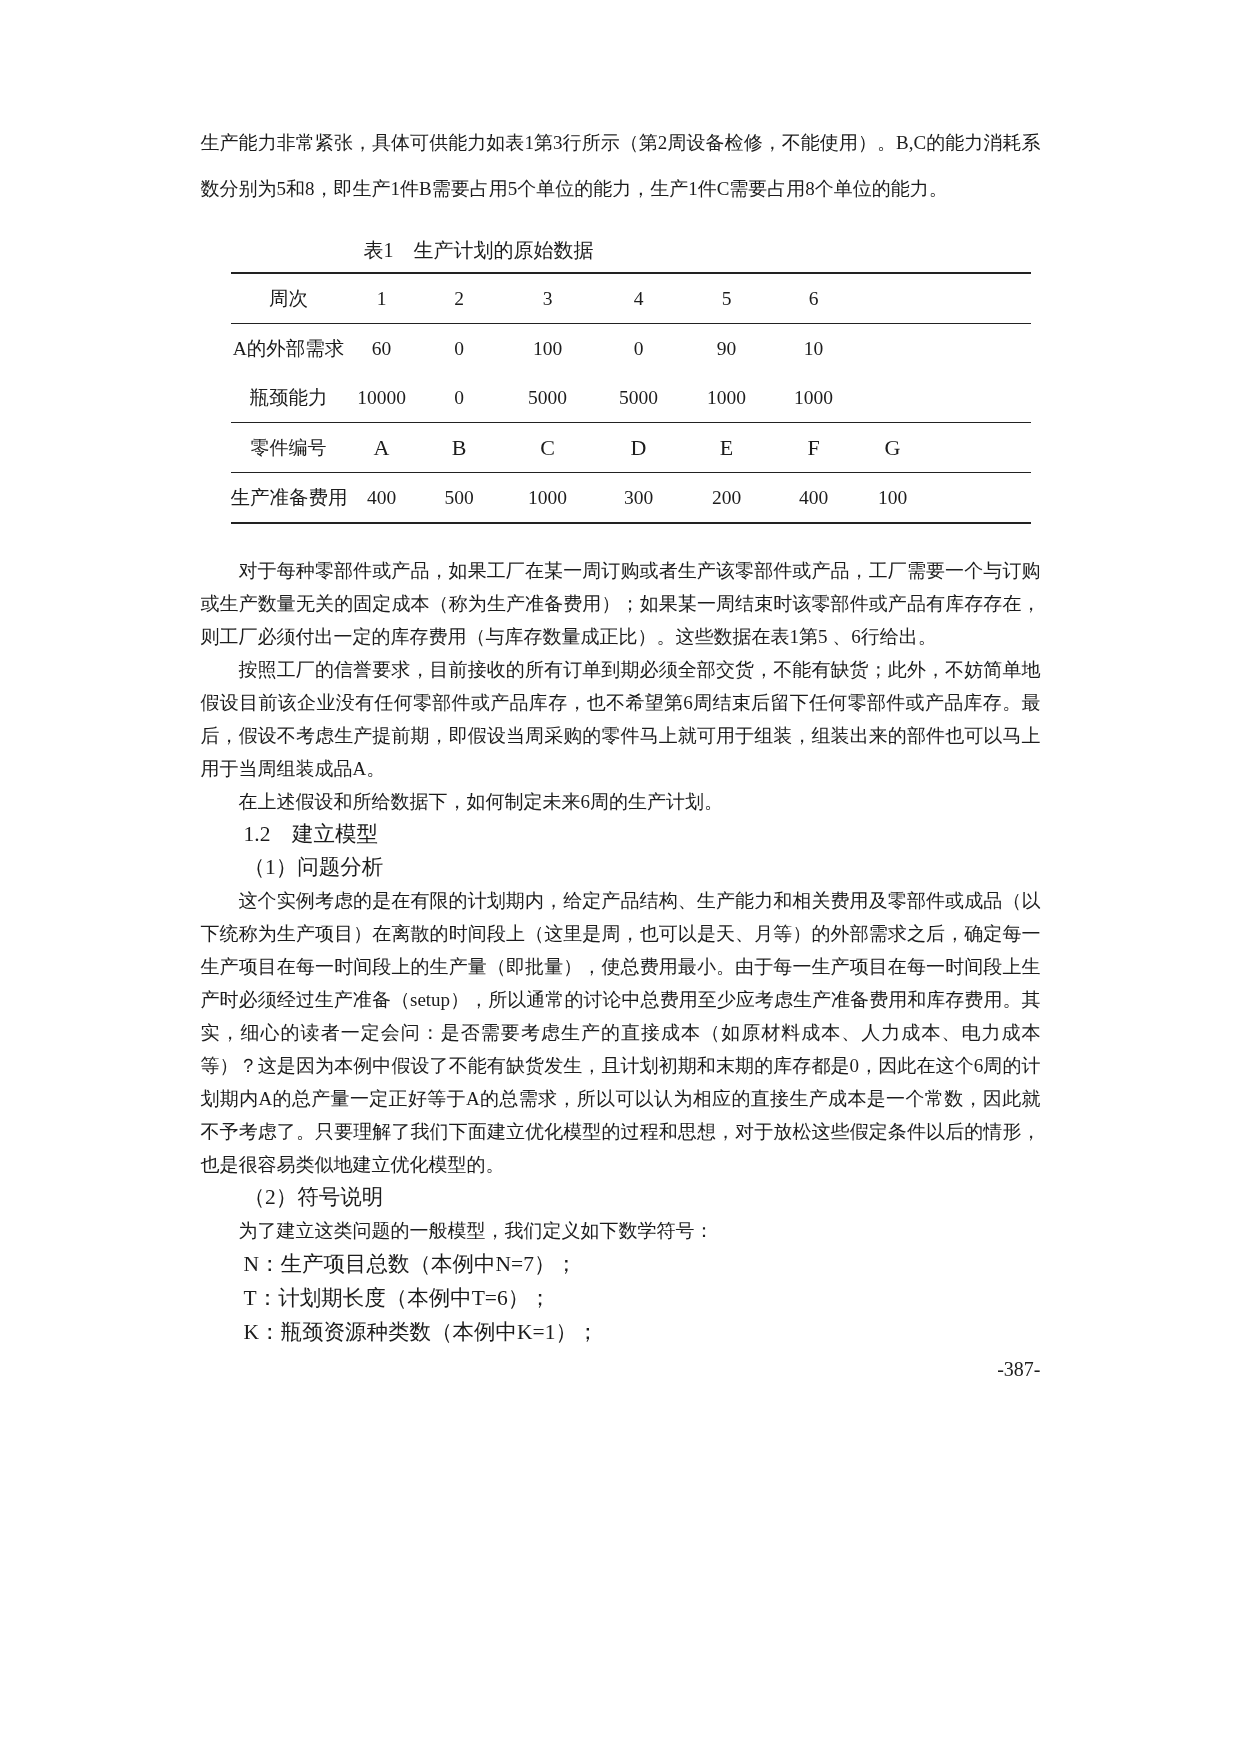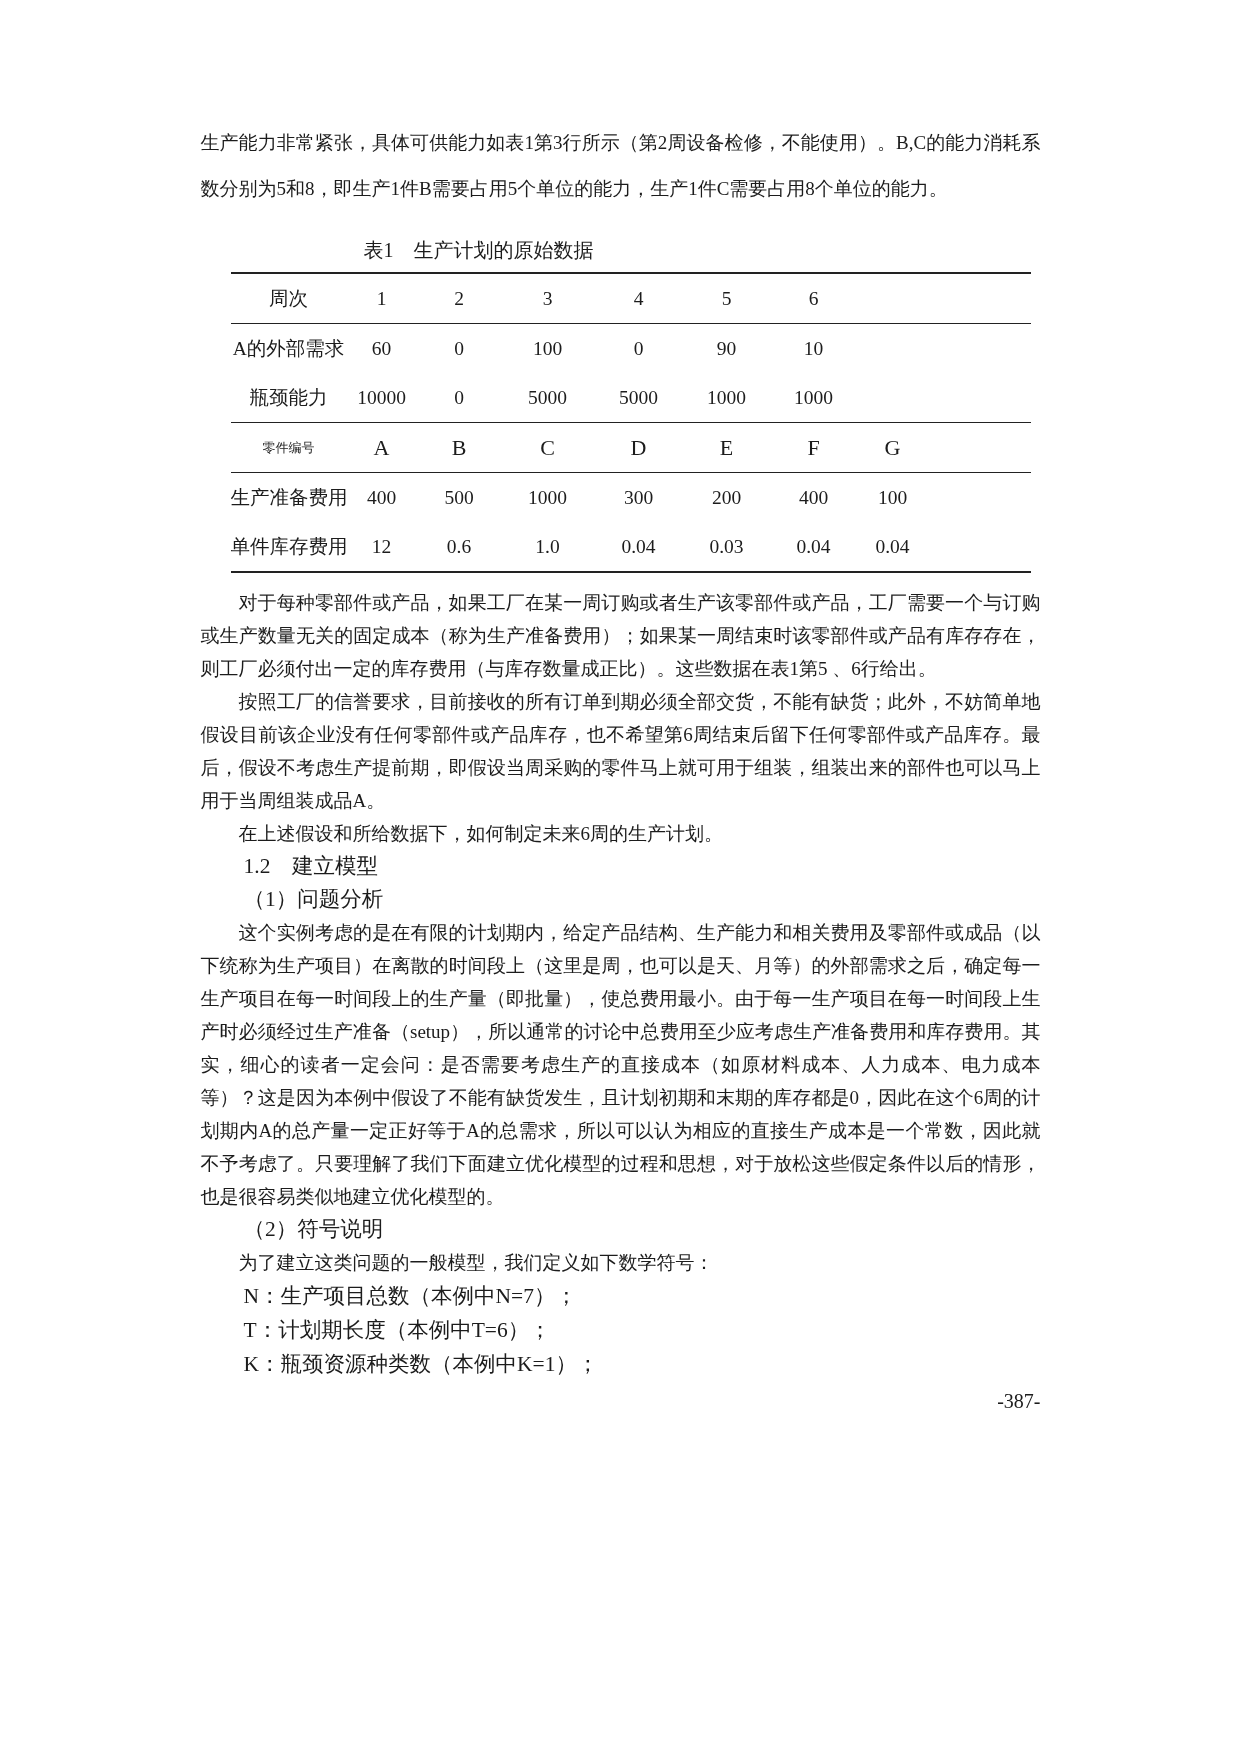--- a/index.html
+++ b/index.html
@@ -44,37 +44,37 @@
   table.data-table td {
     text-align: center;
     font-size: 19.5px;
     line-height: 23px;
     padding: 13px 0;
     white-space: nowrap;
     overflow: hidden;
   }
   tr.rule-below td { border-bottom: 1.5px solid #222; }
   tr.r-parts td { font-size: 22px; }
-  tr.r-parts td.label-cell { font-size: 13px; }
+  tr.r-parts td.label-cell { font-size: 19px; }
 
   .section-heading, .sub-heading {
     font-size: 21.5px;
     line-height: 33px;
     text-indent: 2em;
     margin: 0;
     font-weight: normal;
   }
   .symbol-line {
     font-size: 21.5px;
     line-height: 34px;
     text-indent: 2em;
     margin: 0;
   }
   .symbol-line, .symbol-line * { font-variant: normal; }
-  .after-table { margin-top: 13px; }
+  .after-table { margin-top: 30px; }
   .page-number {
     font-size: 20px;
     text-align: right;
     margin-top: 9px;
     padding-right: 0;
   }
 </style>
 </head>
 <body>
 
@@ -145,31 +145,20 @@
         <td class="label-cell">生产准备费用</td>
         <td>400</td>
         <td>500</td>
         <td>1000</td>
         <td>300</td>
         <td>200</td>
         <td>400</td>
         <td>100</td>
         <td></td>
       </tr>
-      <tr class="r-holding">
-        <td class="label-cell">单件库存费用</td>
-        <td>12</td>
-        <td>0.6</td>
-        <td>1.0</td>
-        <td>0.04</td>
-        <td>0.03</td>
-        <td>0.04</td>
-        <td>0.04</td>
-        <td></td>
-      </tr>
     </tbody>
   </table>
 
   <p class="para indent after-table">对于每种零部件或产品，如果工厂在某一周订购或者生产该零部件或产品，工厂需要一个与订购或生产数量无关的固定成本（称为生产准备费用）；如果某一周结束时该零部件或产品有库存存在，则工厂必须付出一定的库存费用（与库存数量成正比）。这些数据在表1第5 、6行给出。</p>
 
   <p class="para indent">按照工厂的信誉要求，目前接收的所有订单到期必须全部交货，不能有缺货；此外，不妨简单地假设目前该企业没有任何零部件或产品库存，也不希望第6周结束后留下任何零部件或产品库存。最后，假设不考虑生产提前期，即假设当周采购的零件马上就可用于组装，组装出来的部件也可以马上用于当周组装成品A。</p>
 
   <p class="para indent">在上述假设和所给数据下，如何制定未来6周的生产计划。</p>
 
   <h2 class="section-heading">1.2　建立模型</h2>

